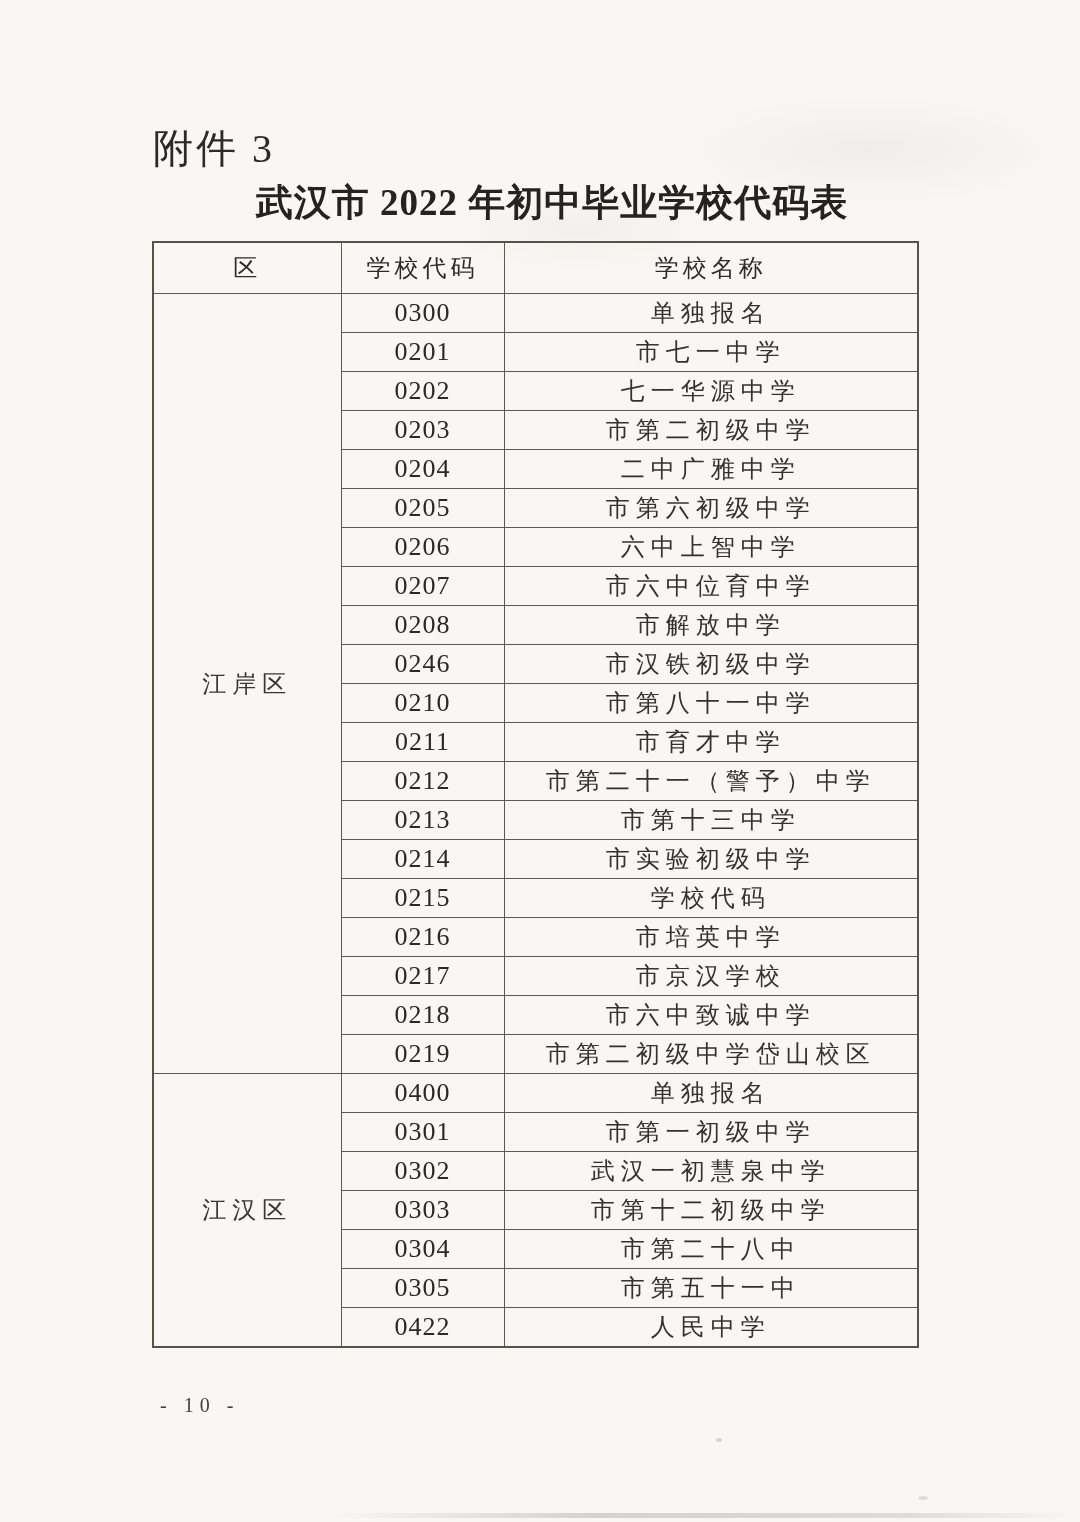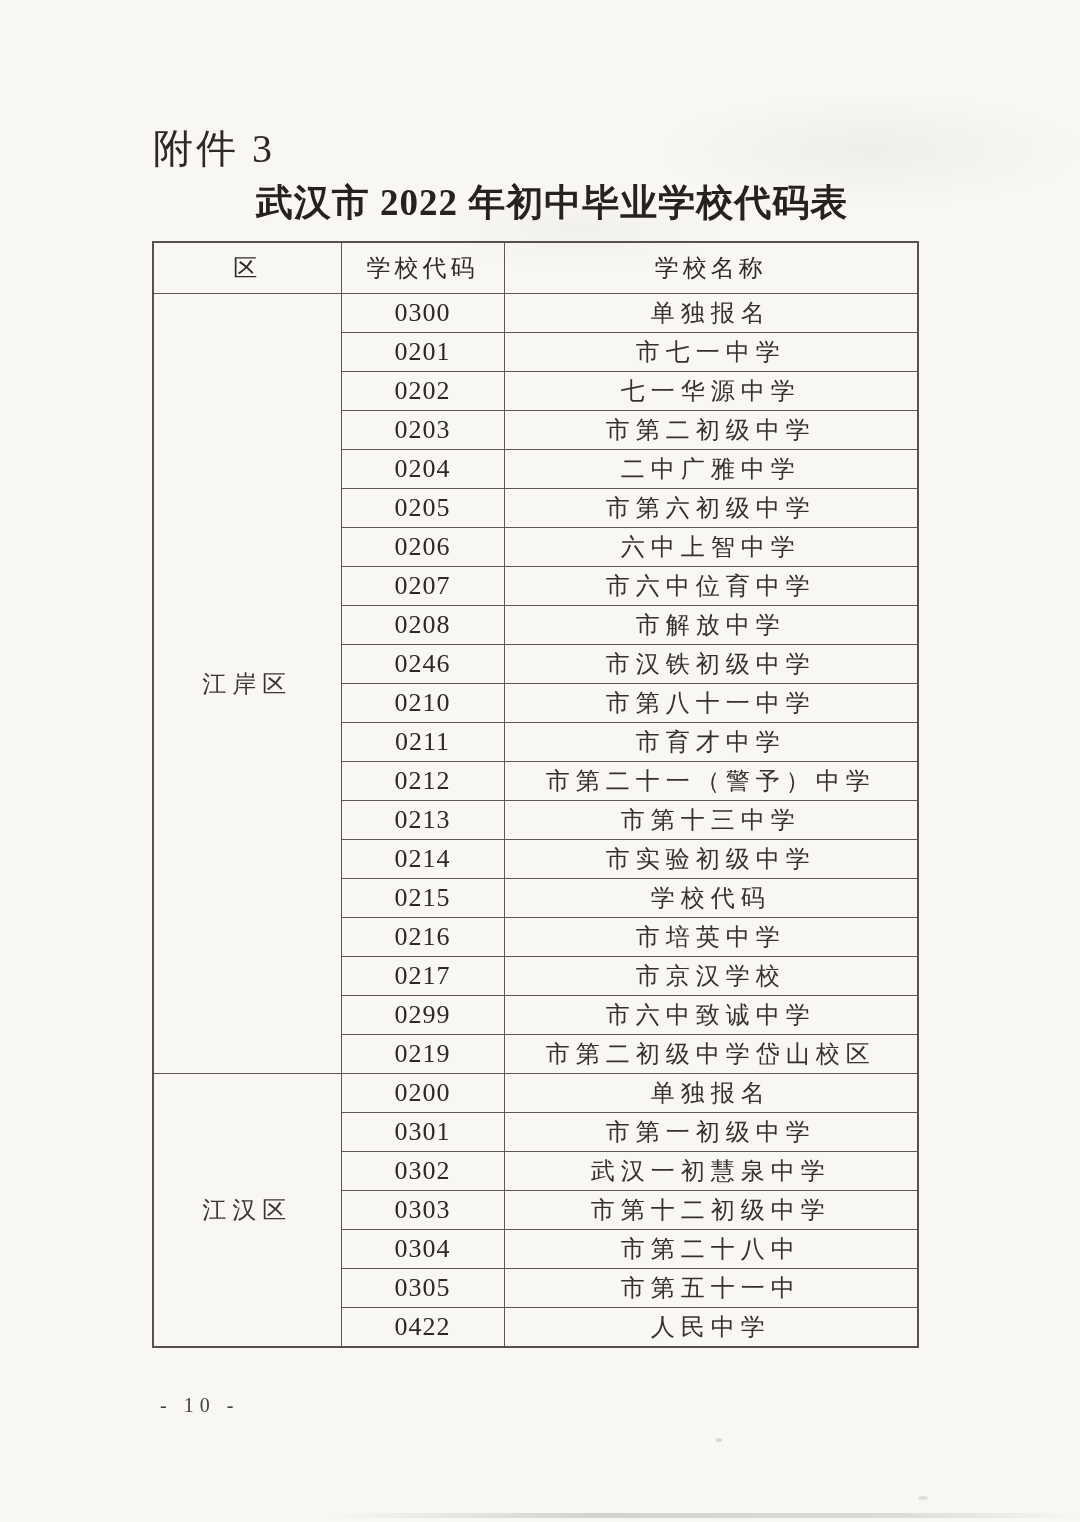--- a/index.html
+++ b/index.html
@@ -194,30 +194,30 @@
         </tr>
         <tr>
           <td class="code">0216</td>
           <td class="school">市培英中学</td>
         </tr>
         <tr>
           <td class="code">0217</td>
           <td class="school">市京汉学校</td>
         </tr>
         <tr>
-          <td class="code">0299</td>
+          <td class="code">0218</td>
           <td class="school">市六中致诚中学</td>
         </tr>
         <tr>
           <td class="code">0219</td>
           <td class="school">市第二初级中学岱山校区</td>
         </tr>
         <tr>
           <td class="district" rowspan="7">江汉区</td>
-          <td class="code">0200</td>
+          <td class="code">0400</td>
           <td class="school">单独报名</td>
         </tr>
         <tr>
           <td class="code">0301</td>
           <td class="school">市第一初级中学</td>
         </tr>
         <tr>
           <td class="code">0302</td>
           <td class="school">武汉一初慧泉中学</td>
         </tr>

